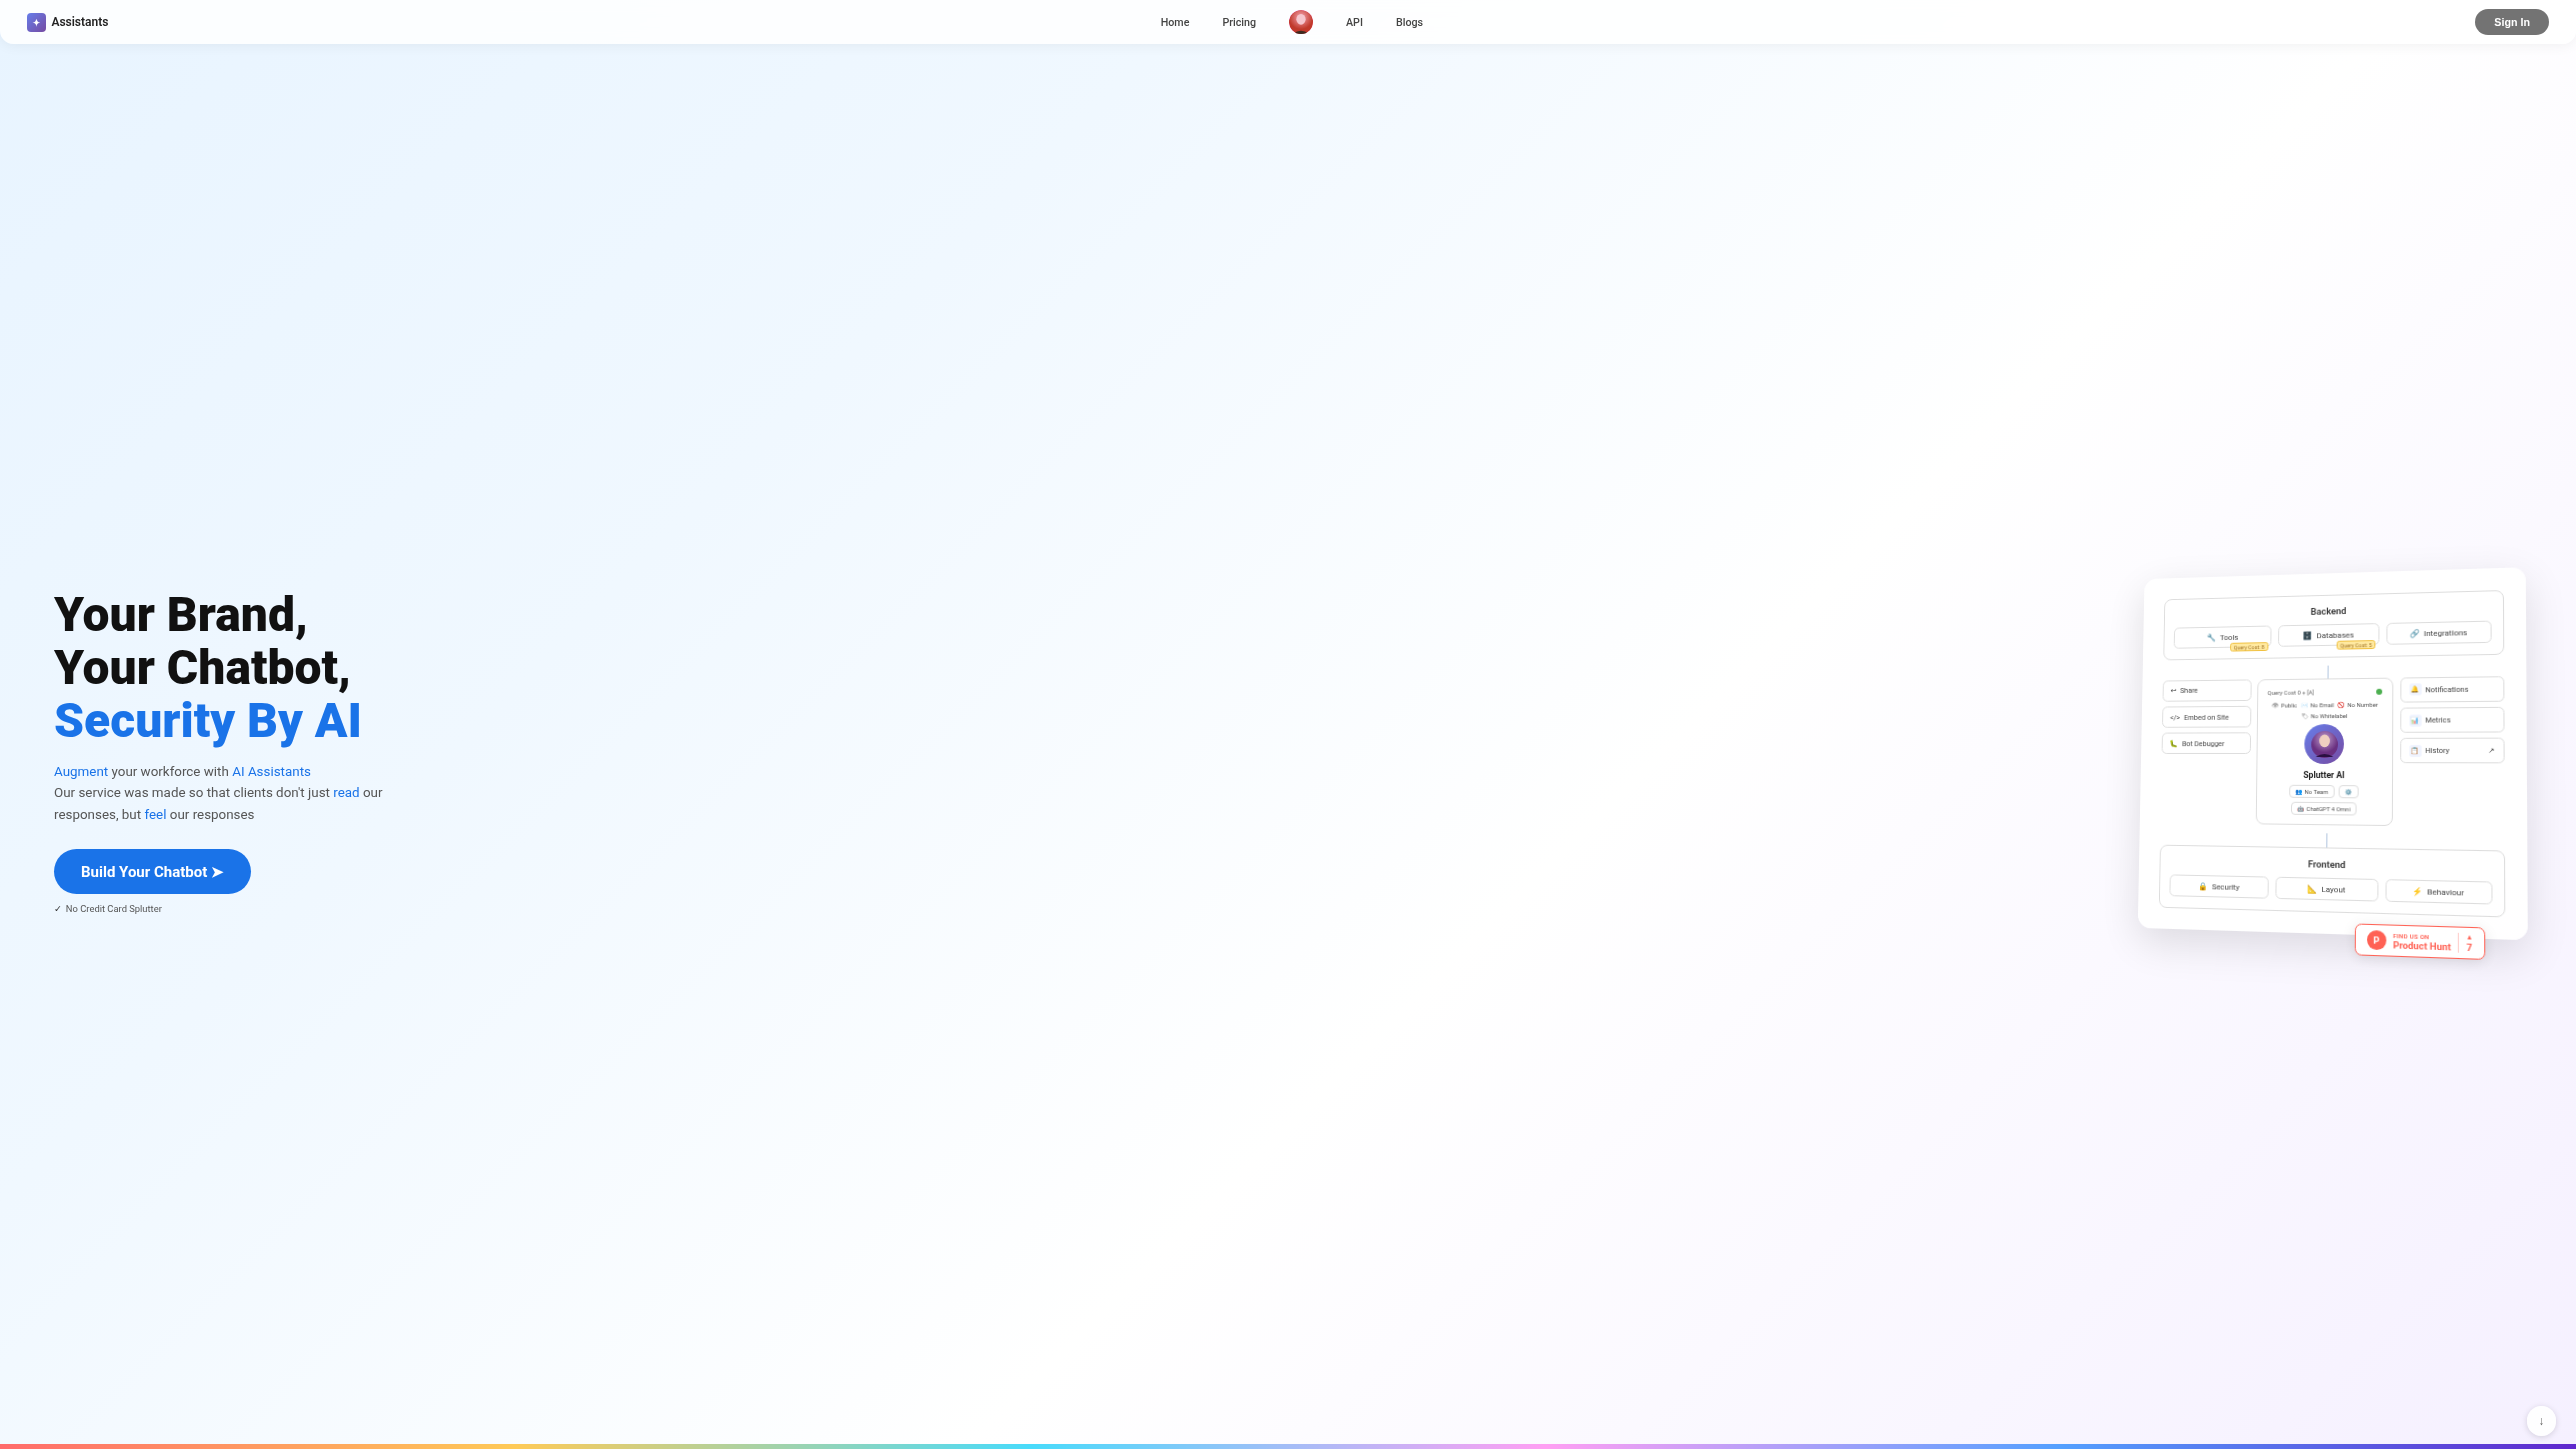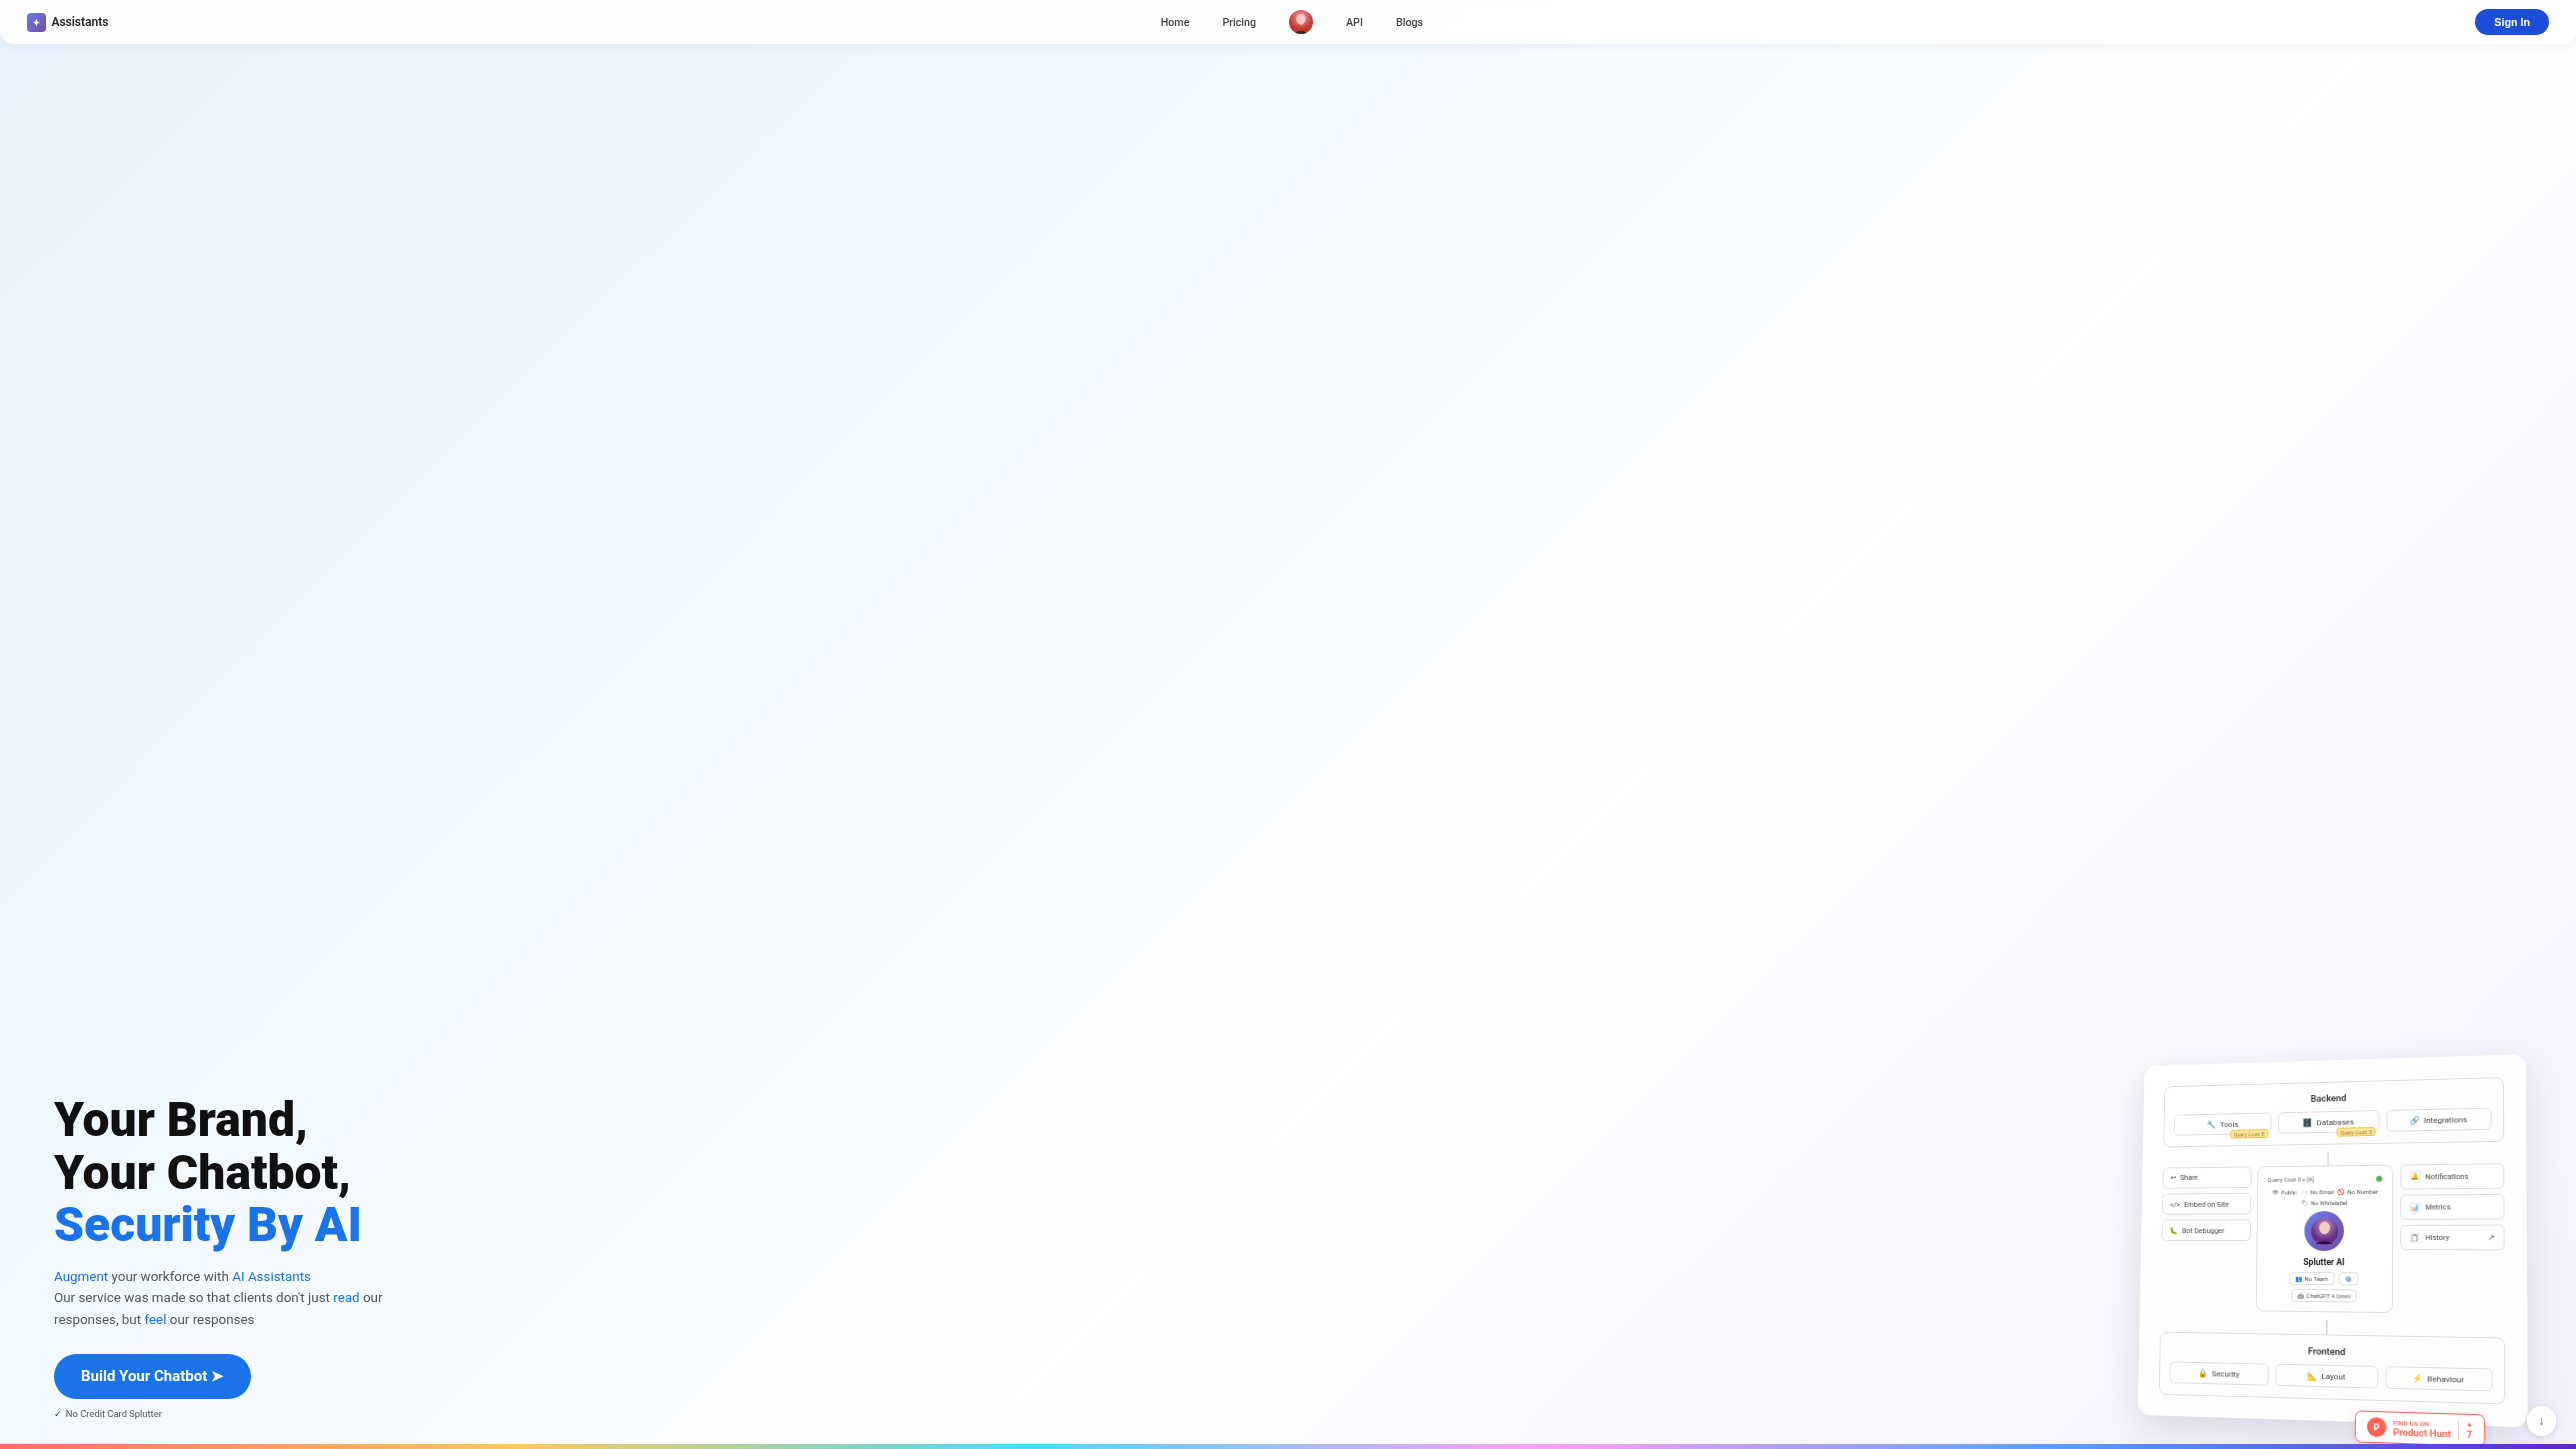--- a/index.html
+++ b/index.html
@@ -60,34 +60,34 @@
       border-radius: 50%;
       background: linear-gradient(135deg, #f093fb, #f5576c);
       display: flex;
       align-items: center;
       justify-content: center;
       color: white;
       font-size: 9.4px;
       overflow: hidden;
     }
     .signin-btn {
-      background: #1d4ed8;
+      background: #737373;
       color: white;
       border: none;
       padding: 6.7px 19px;
       border-radius: 17px;
       font-size: 10.7px;
       font-weight: 600;
       cursor: pointer;
     }
 
     
     .hero {
       display: flex;
-      align-items: flex-end;
+      align-items: center;
       justify-content: space-between;
       padding: 40px 54px 27px 54px;
       min-height: calc(100vh - 47px);
       position: relative;
     }
 
     .hero-left {
       max-width: 389px;
       flex-shrink: 0;
     }

